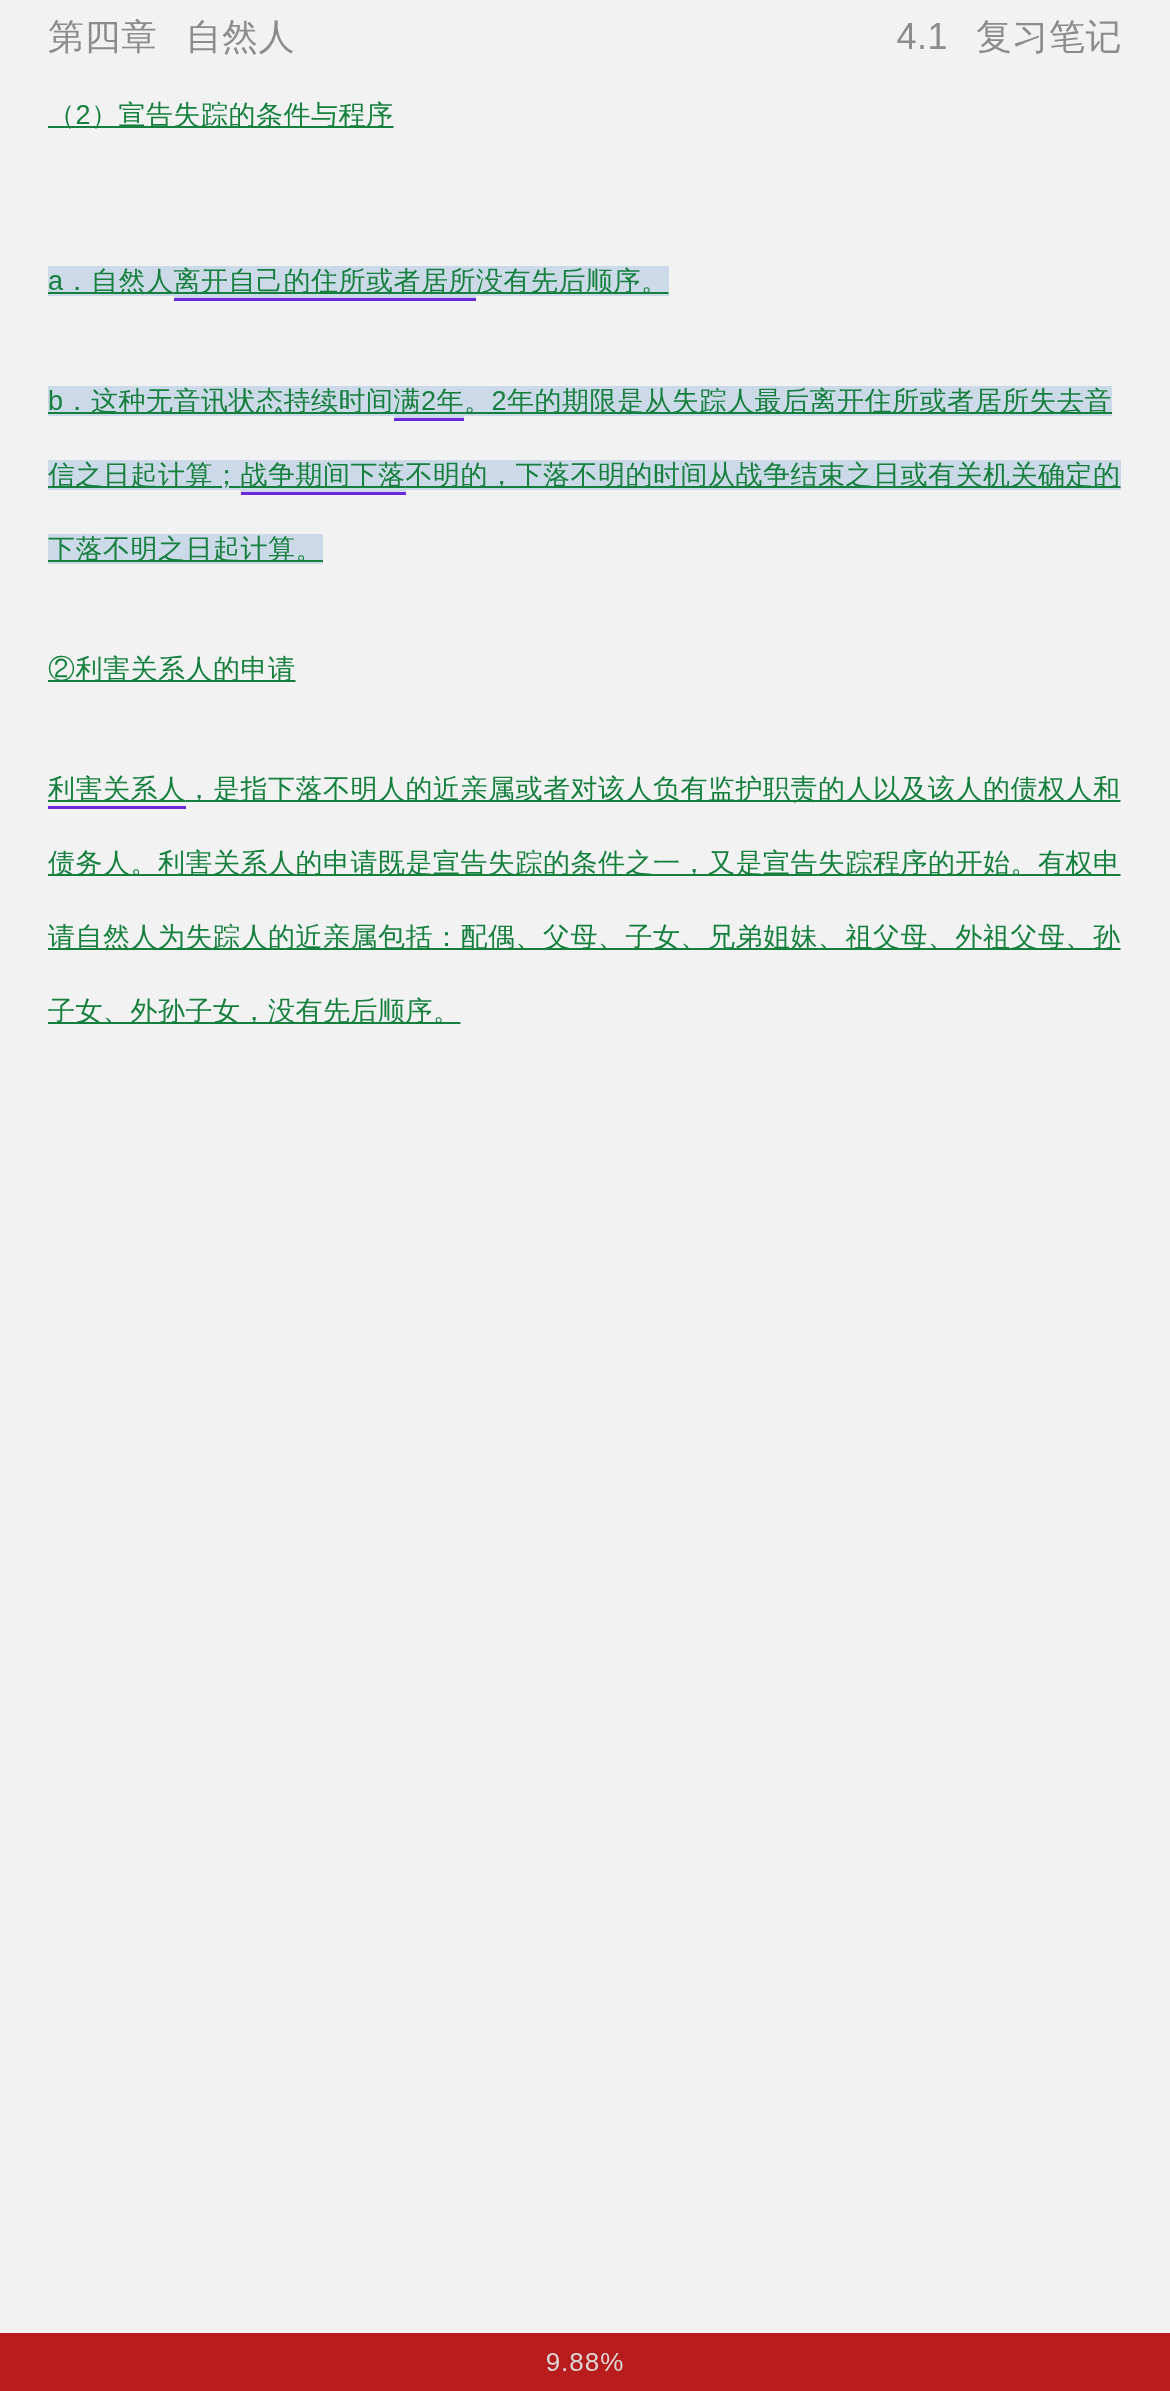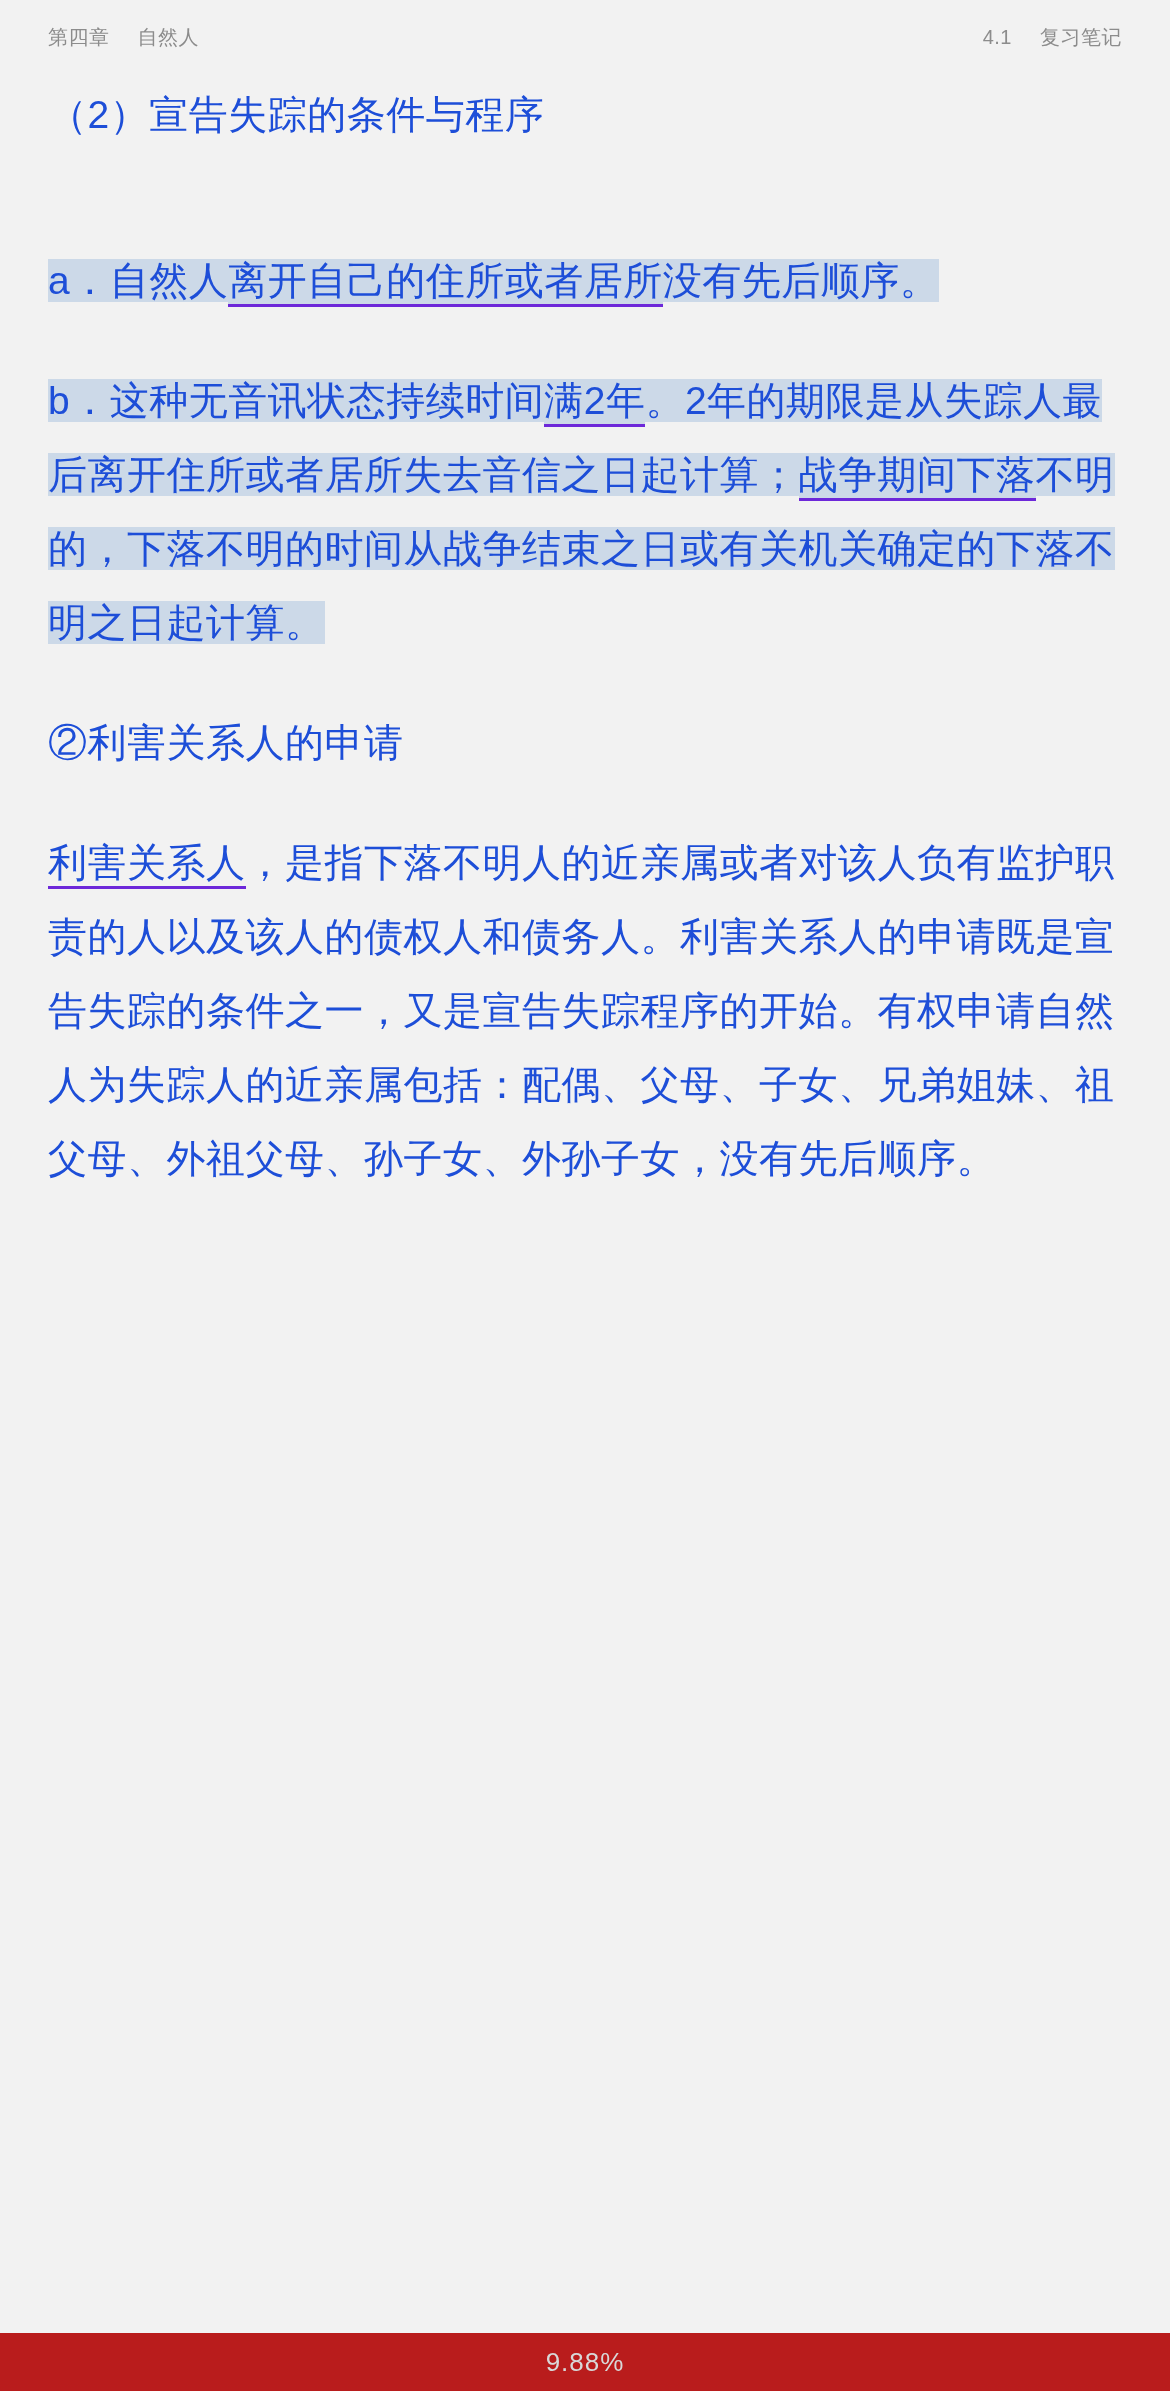--- a/index.html
+++ b/index.html
@@ -23,46 +23,47 @@
     display: flex;
     flex-direction: column;
     position: relative;
   }
   
   .header {
     display: flex;
     align-items: center;
     justify-content: space-between;
     padding: 18px 48px 0 48px;
-    font-size: 20px;
+    font-size: 36px;
     color: #8c8c8c;
     letter-spacing: 0.5px;
     height: 56px;
     box-sizing: border-box;
   }
   .header-left, .header-right {
     display: flex;
     align-items: center;
     gap: 28px;
     white-space: nowrap;
   }
   
   .content {
     flex: 1 1 auto;
     padding: 22px 48px 0 48px;
     box-sizing: border-box;
     overflow: hidden;
   }
   p.para {
     margin: 0 0 0 0;
-    font-size: 39px;
+    font-size: 27px;
     line-height: 74px;
     letter-spacing: 0.5px;
-    color: #1d4ed8;
+    color: #15803d;
     word-break: break-all;
+    text-decoration: underline;
   }
   .spacer-lg { height: 46px; }
   .hl {
     background: #ccd9e8;
     box-decoration-break: clone;
     -webkit-box-decoration-break: clone;
   }
   .ul {
     border-bottom: 3px solid #6d28d9;
     padding-bottom: 2px;

